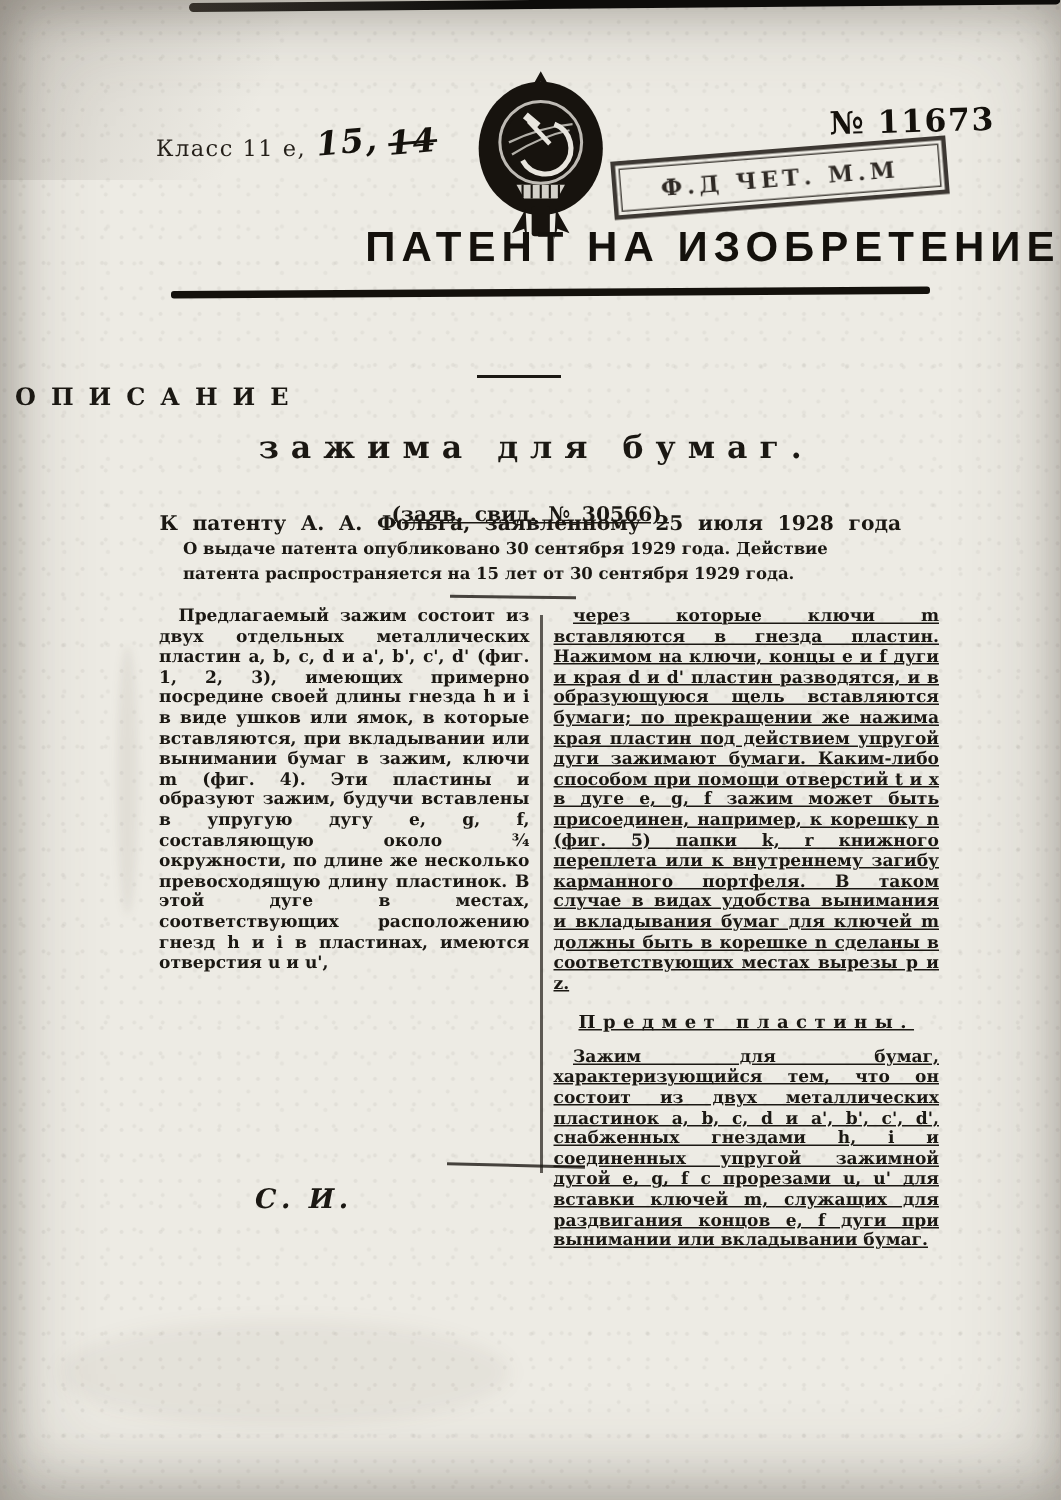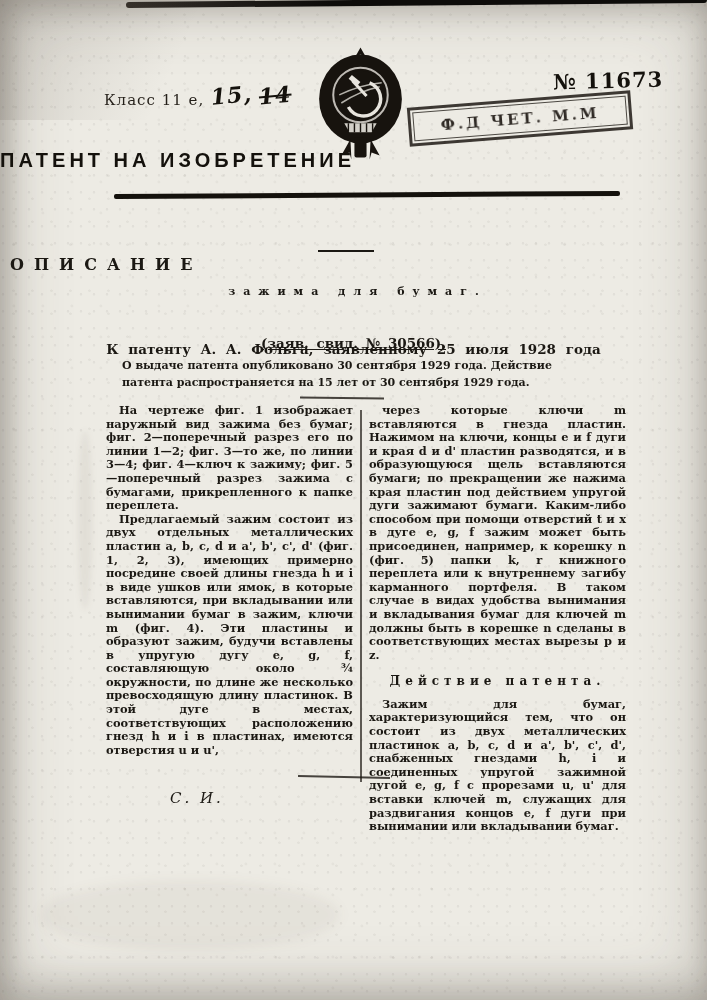--- a/index.html
+++ b/index.html
@@ -35,56 +35,56 @@
     letter-spacing:1px; transform:rotate(-1.5deg); color:#14110c; }
 
   .emblem { top:44px; left:308px; width:106px; height:120px; }
 
   .stamp { top:99px; left:408px; width:214px; transform:rotate(-4.5deg);
     border:3px solid rgba(22,17,12,.82); padding:2px; filter:blur(.35px); }
   .stamp-inner { border:1.5px solid rgba(22,17,12,.75); padding:4px 8px; text-align:center; }
   .stamp-text { font-weight:700; font-size:15px; letter-spacing:3px; color:rgba(20,15,10,.88);
     white-space:nowrap; }
 
-  .main-title { top:149px; left:0; width:100%; text-align:left;
-    font-family:"Liberation Sans", sans-serif; font-weight:700; font-size:20px;
+  .main-title { top:149px; left:0; width:100%; text-align:right;
+    font-family:"Liberation Sans", sans-serif; font-weight:700; font-size:28px;
     letter-spacing:4px; color:#14110c; }
   .title-rule { top:194px; left:114px; width:506px; height:5px; background:#14110c;
     transform:rotate(-0.35deg); transform-origin:left center; border-radius:2px; }
 
   .opisanie-overline { top:250px; left:318px; width:56px; height:2px; background:#1b1813; }
   .opisanie { top:255px; left:0; width:100%; font-weight:700;
     font-size:16px; letter-spacing:10px; text-indent:10px; }
   .object-title { top:285px; left:0; width:100%; text-align:center; font-weight:700;
-    font-size:11px; letter-spacing:8px; text-indent:8px; }
+    font-size:21px; letter-spacing:8px; text-indent:8px; }
 
   .patent-to-1 { top:317px; left:0; width:100%; text-align:center; font-weight:700;
     font-size:13.5px; word-spacing:5px;margin-top:24px; }
   .patent-to-2 { top:335px; left:0; width:100%; text-align:center; font-weight:700;
     font-size:13.5px; word-spacing:3px;text-decoration:underline; }
   .issue-note { top:358px; left:122px; width:482px; text-align:left; font-weight:700;
     font-size:11px; line-height:1.5; }
   .note-rule { top:397px; left:300px; width:84px; height:2px;
     background:rgba(27,24,19,.8); transform:rotate(.6deg); }
 
   .body-cols { top:404px; left:106px; width:520px; display:flex; gap:16px; }
   .col { font-size:11.4px; line-height:13.6px; font-weight:700; text-align:justify; }
   .col-left { width:247px; }
-  .col-right { width:257px; }
+  .col-right { width:257px;text-decoration:underline; }
   .col p { margin:0; text-indent:13px; }
   .col-divider { top:410px; left:360px; width:1.5px; height:372px;
     background:rgba(32,27,21,.7); }
 
   .claim-heading { margin:13px 0 9px !important; text-align:center; text-indent:0 !important;
     letter-spacing:5px; font-size:12px; }
 
   .end-rule { top:776px; left:298px; width:92px; height:2px;
     background:rgba(27,24,19,.8); transform:rotate(1.4deg); }
-  .printer-mark { top:789px; left:170px; font-weight:400; font-style:italic;
-    font-size:15px; letter-spacing:3px; }
+  .printer-mark { top:789px; left:170px; font-weight:700; font-style:italic;
+    font-size:18px; letter-spacing:3px; }
 
   .smudge1 { top:430px; left:78px; width:14px; height:180px; border-radius:50%;
     background:rgba(70,60,48,.07); filter:blur(3px); }
   .smudge2 { top:880px; left:40px; width:300px; height:70px; border-radius:50%;
     background:rgba(70,60,48,.05); filter:blur(6px); }
 </style>
 </head>
 <body>
 
 <div class="page">
@@ -131,26 +131,25 @@
   <div class="abs opisanie">ОПИСАНИЕ</div>
   <div class="abs object-title">зажима для бумаг.</div>
 
   <div class="abs patent-to-1">К патенту А. А. Фольга, заявленному 25 июля 1928 года</div>
   <div class="abs patent-to-2">(заяв. свид. № 30566).</div>
   <div class="abs issue-note">О выдаче патента опубликовано 30 сентября 1929 года. Действие патента распространяется на 15 лет от 30 сентября 1929 года.</div>
   <div class="abs note-rule"></div>
 
   <div class="abs body-cols">
     <div class="col col-left">
-      <p>На чертеже фиг. 1 изображает наружный вид зажима без бумаг; фиг. 2—поперечный разрез его по линии 1—2; фиг. 3—то же, по линии 3—4; фиг. 4—ключ к зажиму; фиг. 5—поперечный разрез зажима с бумагами, прикрепленного к папке переплета.</p>
       <p>Предлагаемый зажим состоит из двух отдельных металлических пластин a, b, c, d и a', b', c', d' (фиг. 1, 2, 3), имеющих примерно посредине своей длины гнезда h и i в виде ушков или ямок, в которые вставляются, при вкладывании или вынимании бумаг в зажим, ключи m (фиг. 4). Эти пластины и образуют зажим, будучи вставлены в упругую дугу e, g, f, составляющую около ¾ окружности, по длине же несколько превосходящую длину пластинок. В этой дуге в местах, соответствующих расположению гнезд h и i в пластинах, имеются отверстия u и u',</p>
     </div>
     <div class="col col-right">
       <p>через которые ключи m вставляются в гнезда пластин. Нажимом на ключи, концы e и f дуги и края d и d' пластин разводятся, и в образующуюся щель вставляются бумаги; по прекращении же нажима края пластин под действием упругой дуги зажимают бумаги. Каким-либо способом при помощи отверстий t и x в дуге e, g, f зажим может быть присоединен, например, к корешку n (фиг. 5) папки k, r книжного переплета или к внутреннему загибу карманного портфеля. В таком случае в видах удобства вынимания и вкладывания бумаг для ключей m должны быть в корешке n сделаны в соответствующих местах вырезы p и z.</p>
-      <p class="claim-heading">Действие патента.</p>
+      <p class="claim-heading">Предмет пластины.</p>
       <p>Зажим для бумаг, характеризующийся тем, что он состоит из двух металлических пластинок a, b, c, d и a', b', c', d', снабженных гнездами h, i и соединенных упругой зажимной дугой e, g, f с прорезами u, u' для вставки ключей m, служащих для раздвигания концов e, f дуги при вынимании или вкладывании бумаг.</p>
     </div>
   </div>
   <div class="abs col-divider"></div>
 
   <div class="abs end-rule"></div>
   <div class="abs printer-mark">С. И.</div>
 
 </div>
 

